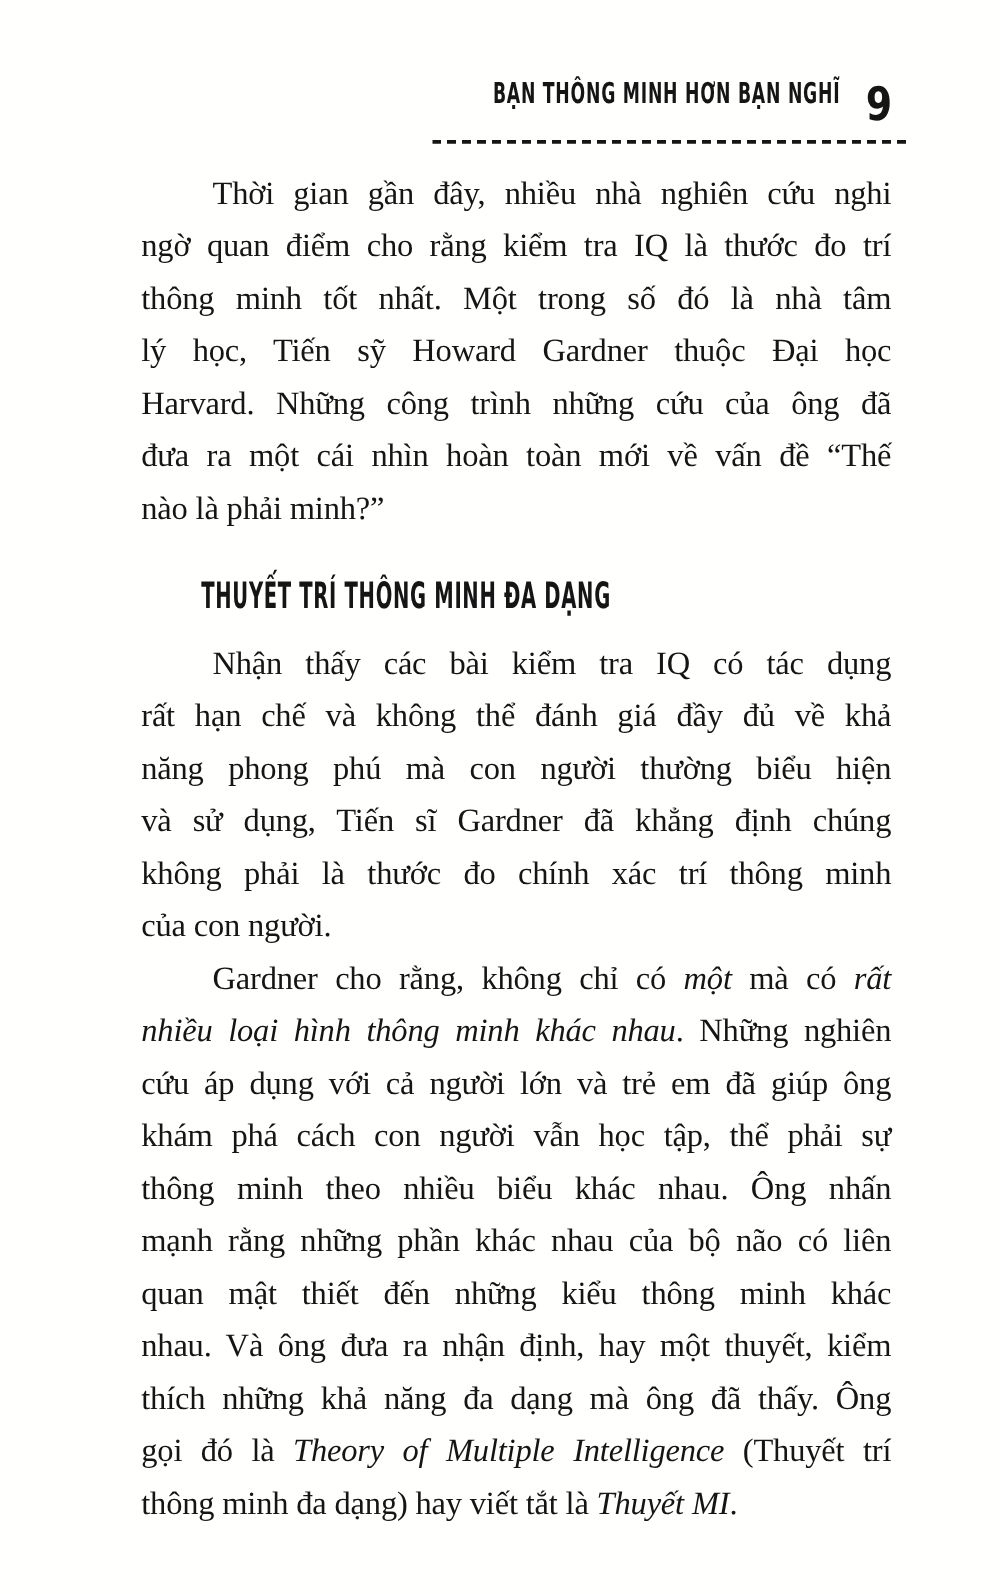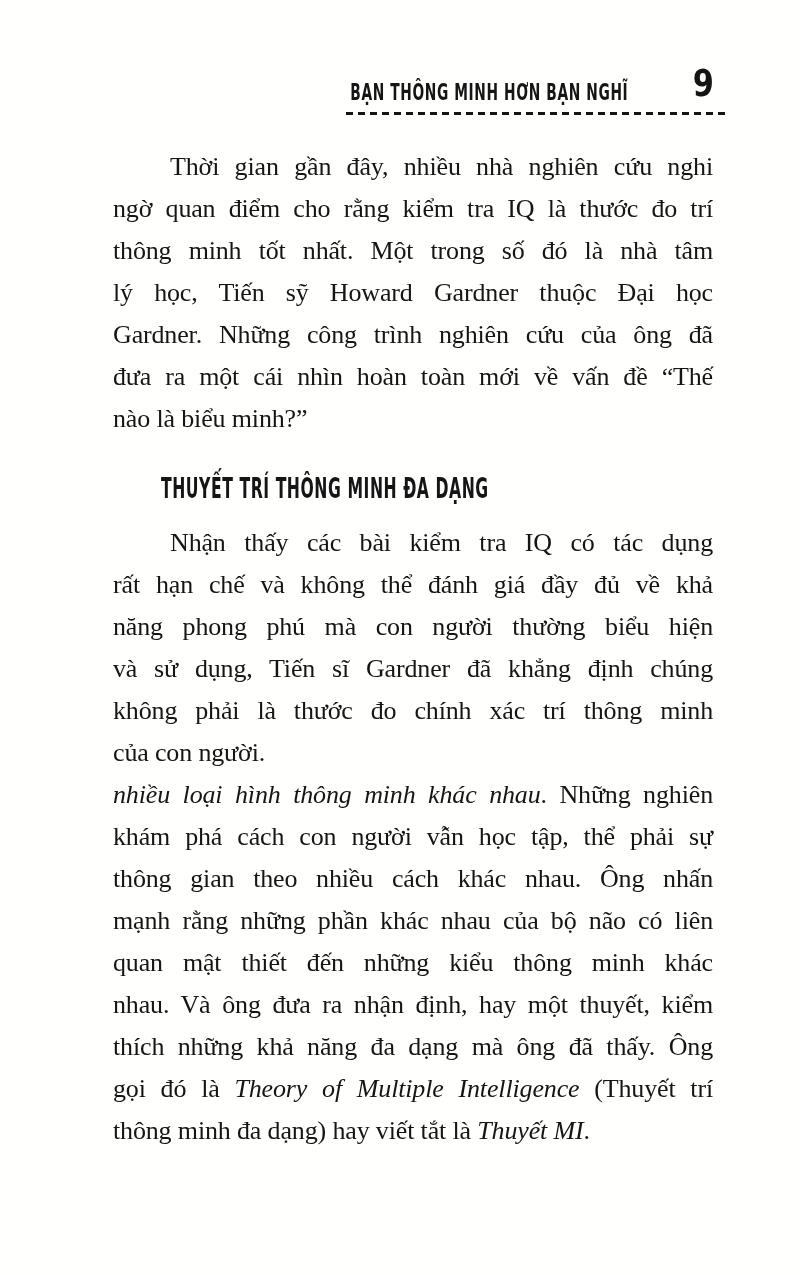--- a/index.html
+++ b/index.html
@@ -23,23 +23,22 @@
   
   .page-header {
     position: absolute;
     top: 62px;
     right: 86px;
     text-align: right;
     white-space: nowrap;
   }
   .header-row {
     display: flex;
-    align-items: flex-end;
+    align-items: flex-start;
     justify-content: flex-end;
-    gap: 44px;
   }
   .running-title {
     display: inline-block;
     font-family: "DejaVu Sans", sans-serif;
     font-weight: bold;
     font-size: 23px;
     letter-spacing: 1px;
     transform: scaleX(0.60);
     transform-origin: right bottom;
   }
@@ -72,21 +71,21 @@
     font-size: 26px;
     letter-spacing: -0.15px;
   }
   .paragraph { width: 100%; }
   .line {
     height: 42px;
     line-height: 42px;
     text-align: justify;
     text-align-last: justify;
   }
-  .line.indent { padding-left: 57px; margin-top: 12px; }
+  .line.indent { padding-left: 57px; }
   .line.last  { text-align-last: left; }
   .line i { font-style: italic; }
 
   .section-heading {
     margin-top: 28px;
     margin-bottom: 14px;
     margin-left: 48px;
     height: 40px;
     line-height: 40px;
     font-family: "DejaVu Sans", sans-serif;
@@ -111,37 +110,39 @@
     <div class="dashed-divider"></div>
   </div>
 
   <div class="page-body">
 
   <div class="paragraph">
         <div class="line indent"><span>Thời gian gần đây, nhiều nhà nghiên cứu nghi</span></div>
         <div class="line"><span>ngờ quan điểm cho rằng kiểm tra IQ là thước đo trí</span></div>
         <div class="line"><span>thông minh tốt nhất. Một trong số đó là nhà tâm</span></div>
         <div class="line"><span>lý học, Tiến sỹ Howard Gardner thuộc Đại học</span></div>
-        <div class="line"><span>Gardner. Những công trình nghiên cứu của ông đã</span></div>
+        <div class="line"><span>Harvard. Những công trình những cứu của ông đã</span></div>
         <div class="line"><span>đưa ra một cái nhìn hoàn toàn mới về vấn đề “Thế</span></div>
-        <div class="line last"><span>nào là biểu minh?”</span></div>
+        <div class="line last"><span>nào là phải minh?”</span></div>
       </div>
       <div class="section-heading">THUYẾT TRÍ THÔNG MINH ĐA DẠNG</div>
       <div class="paragraph">
         <div class="line indent"><span>Nhận thấy các bài kiểm tra IQ có tác dụng</span></div>
         <div class="line"><span>rất hạn chế và không thể đánh giá đầy đủ về khả</span></div>
         <div class="line"><span>năng phong phú mà con người thường biểu hiện</span></div>
         <div class="line"><span>và sử dụng, Tiến sĩ Gardner đã khẳng định chúng</span></div>
         <div class="line"><span>không phải là thước đo chính xác trí thông minh</span></div>
         <div class="line last"><span>của con người.</span></div>
       </div>
       <div class="paragraph">
+        <div class="line indent"><span>Gardner cho rằng, không chỉ có </span><i>một</i><span> mà có </span><i>rất</i></div>
         <div class="line"><i>nhiều loại hình thông minh khác nhau</i><span>. Những nghiên</span></div>
+        <div class="line"><span>cứu áp dụng với cả người lớn và trẻ em đã giúp ông</span></div>
         <div class="line"><span>khám phá cách con người vẫn học tập, thể phải sự</span></div>
-        <div class="line"><span>thông gian theo nhiều cách khác nhau. Ông nhấn</span></div>
+        <div class="line"><span>thông minh theo nhiều biểu khác nhau. Ông nhấn</span></div>
         <div class="line"><span>mạnh rằng những phần khác nhau của bộ não có liên</span></div>
         <div class="line"><span>quan mật thiết đến những kiểu thông minh khác</span></div>
         <div class="line"><span>nhau. Và ông đưa ra nhận định, hay một thuyết, kiểm</span></div>
         <div class="line"><span>thích những khả năng đa dạng mà ông đã thấy. Ông</span></div>
         <div class="line"><span>gọi đó là </span><i>Theory of Multiple Intelligence</i><span> (Thuyết trí</span></div>
         <div class="line last"><span>thông minh đa dạng) hay viết tắt là </span><i>Thuyết MI</i><span>.</span></div>
       </div>
     </div>
 
 </div>

